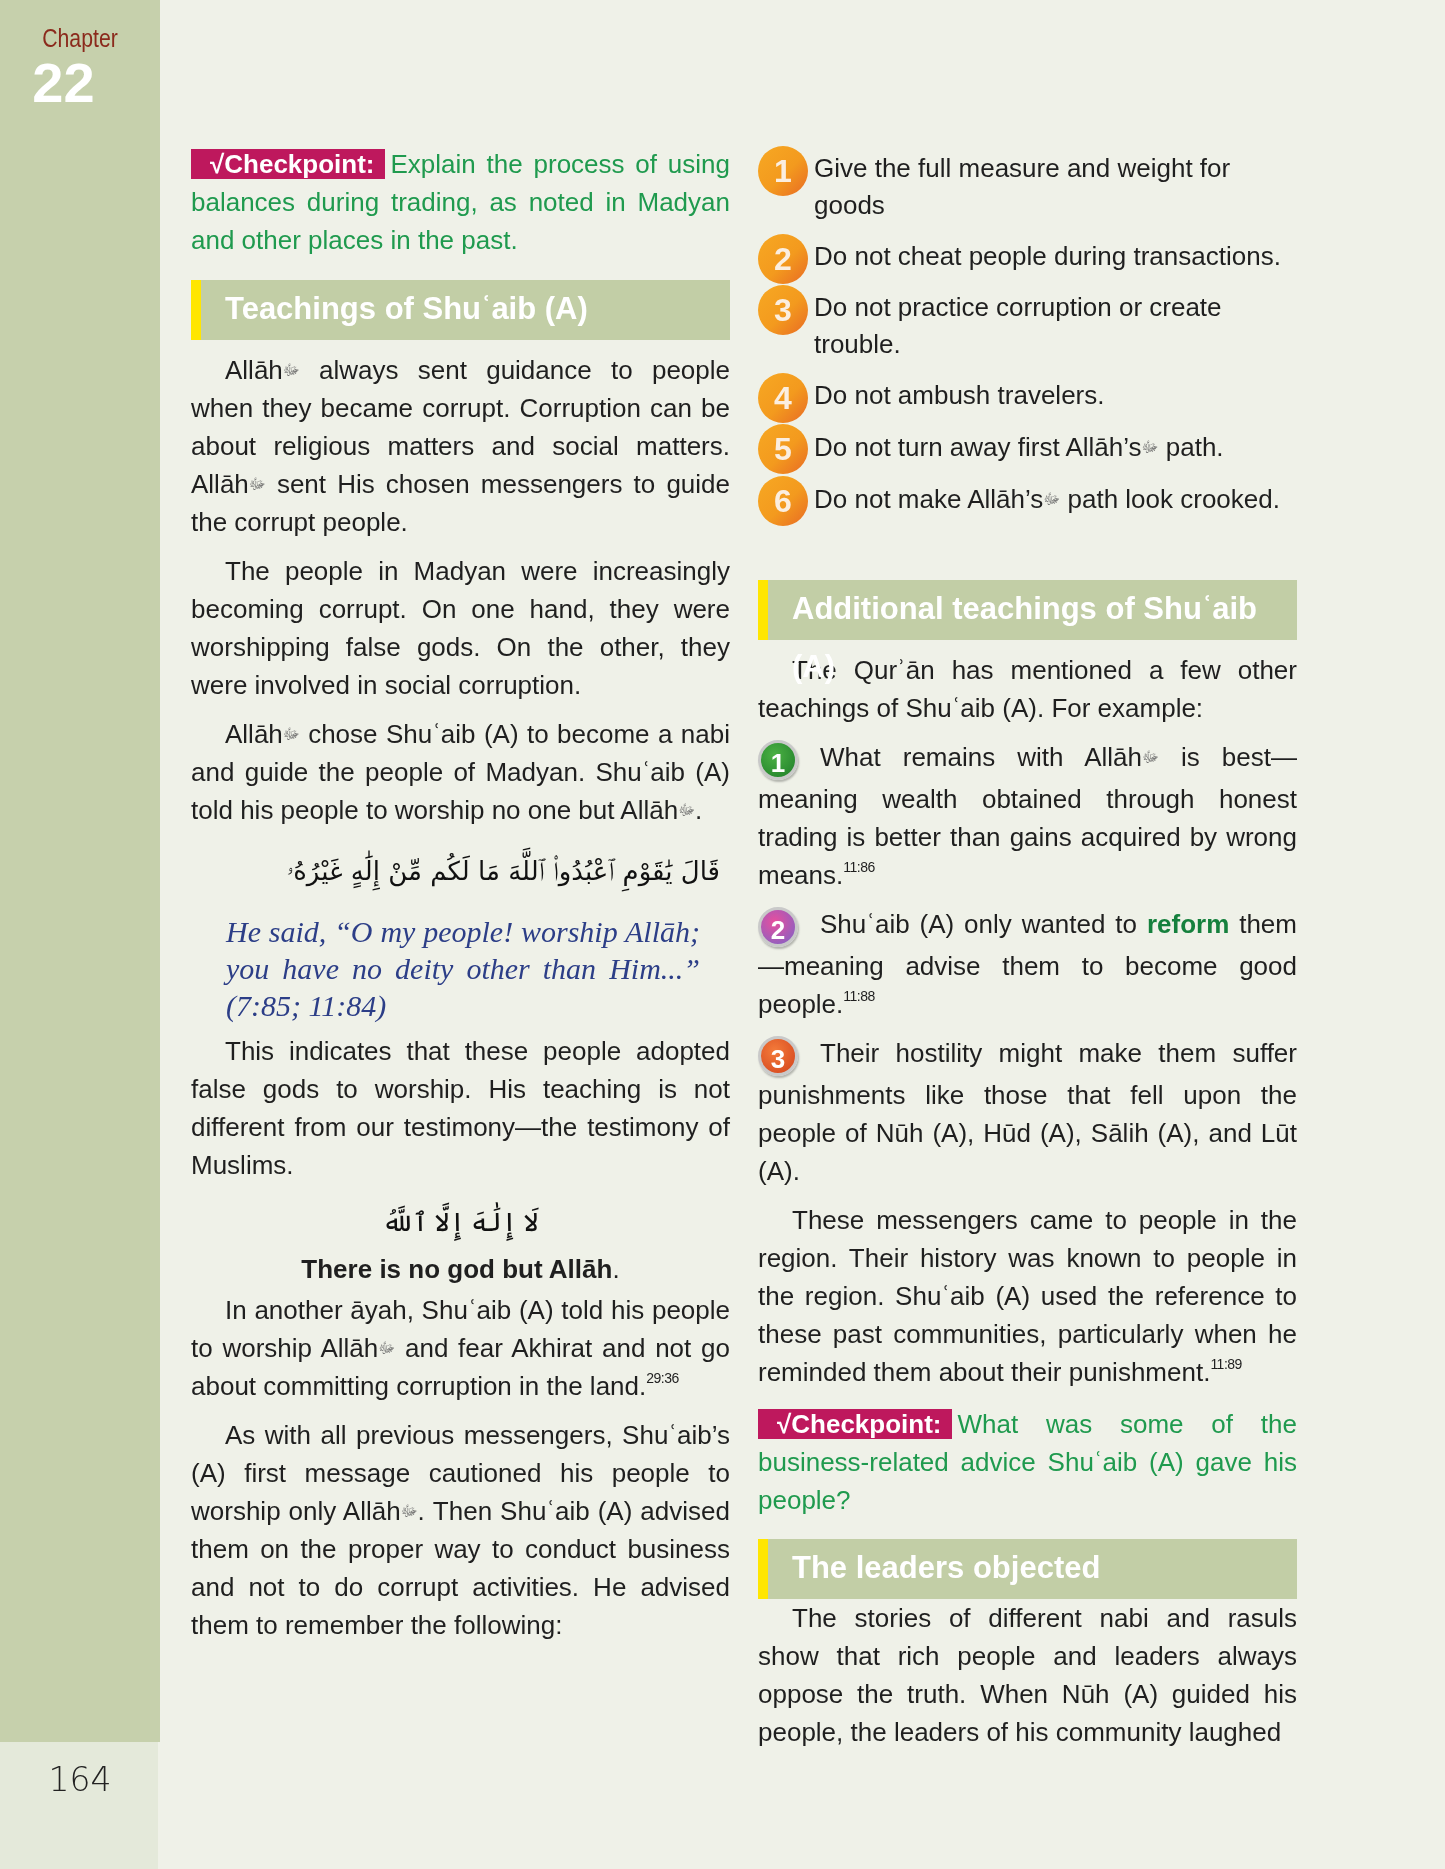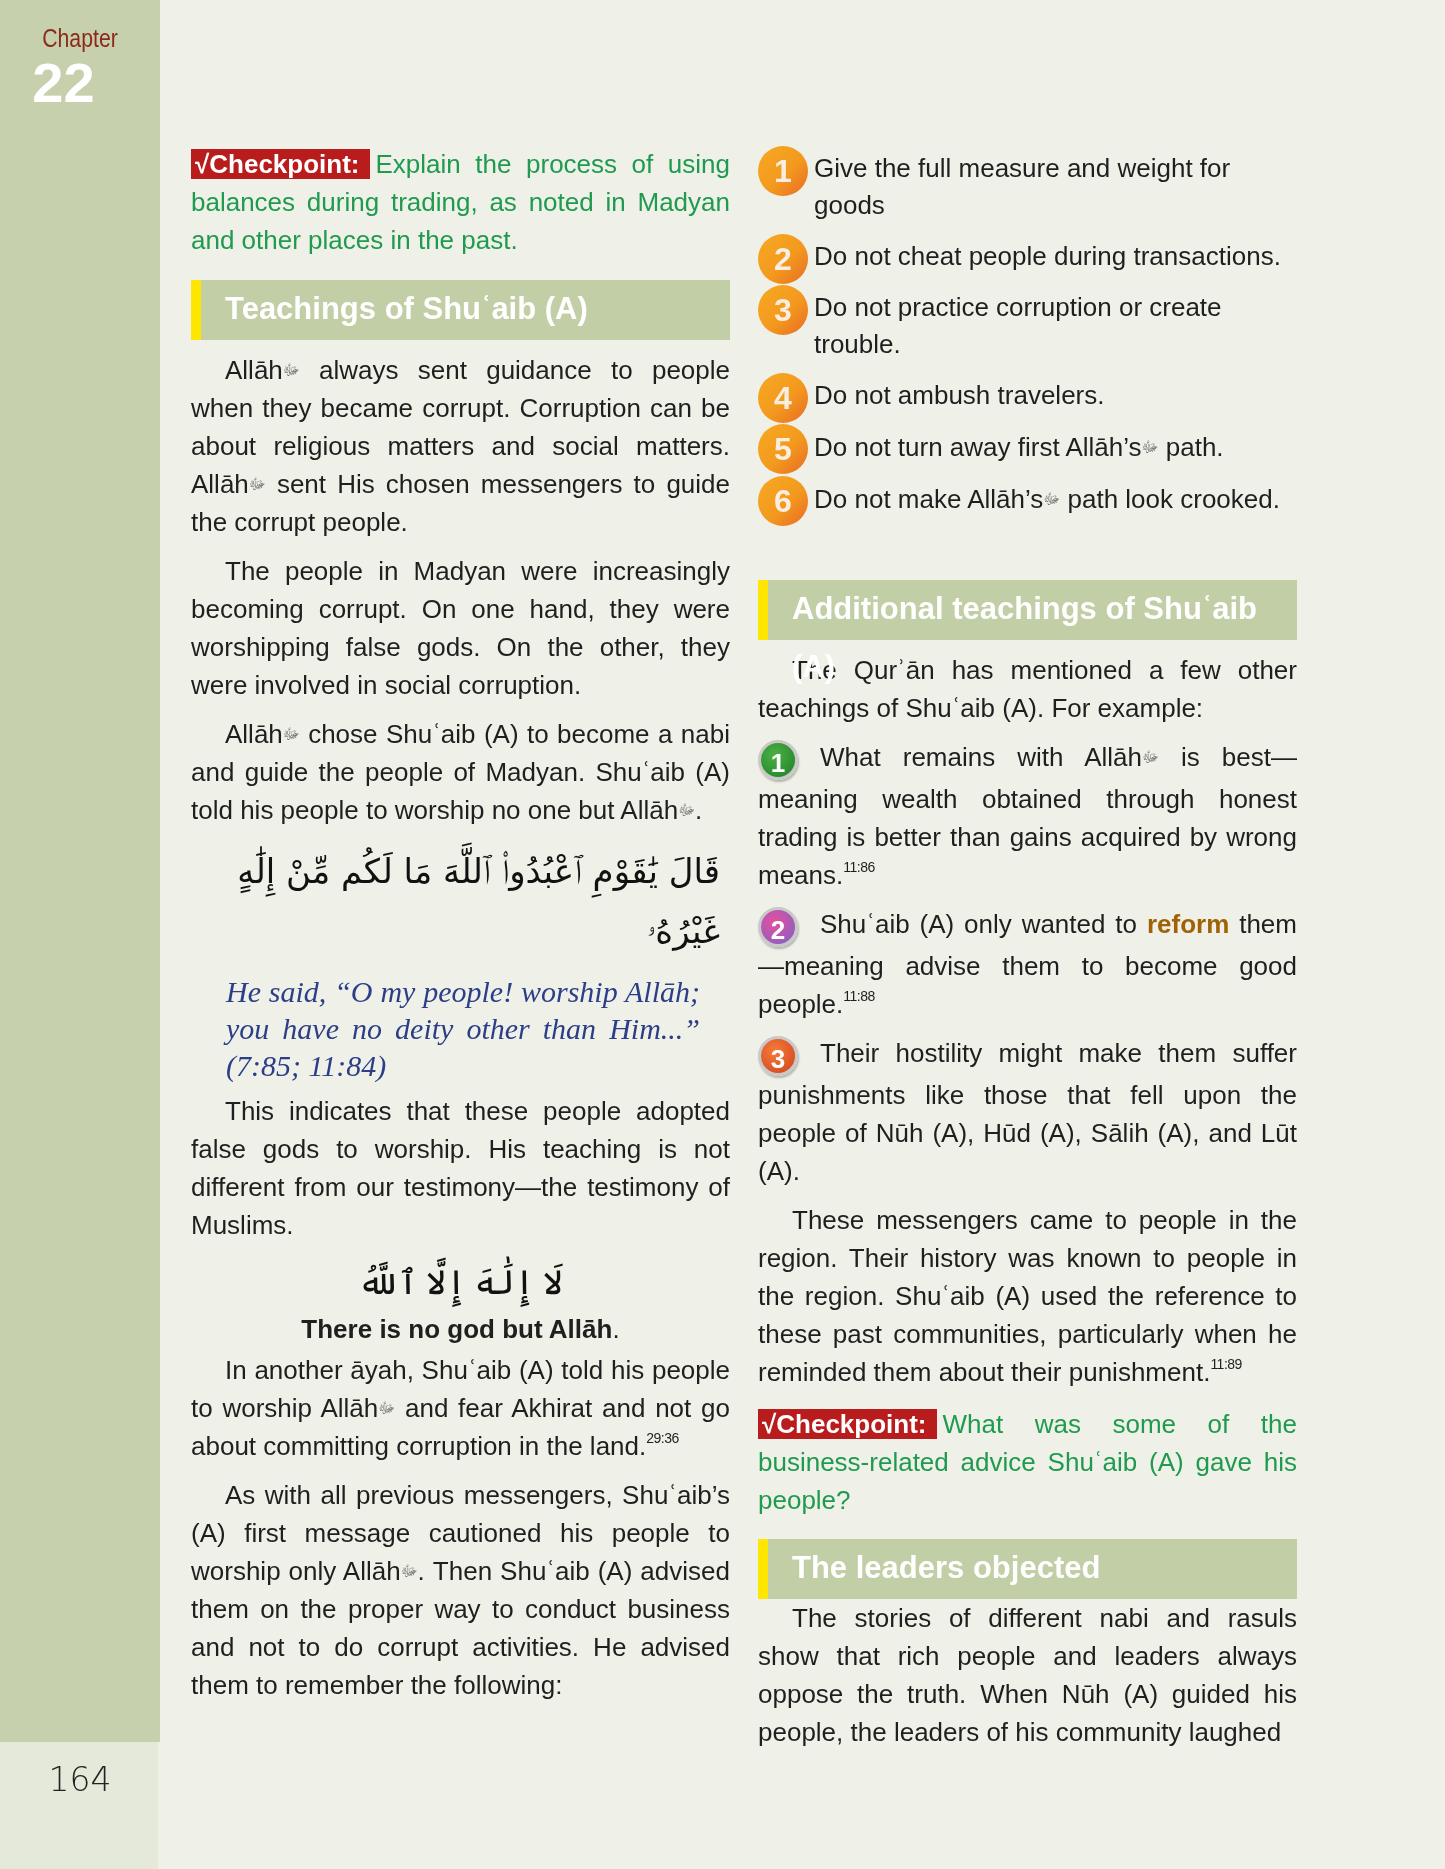--- a/index.html
+++ b/index.html
@@ -33,33 +33,33 @@
   .col {
     position: absolute; top: 0; font-size: 26px; line-height: 38px;
   }
   .col.left { left: 191px; width: 539px; }
   .col.right { left: 758px; width: 539px; }
   p { margin: 0; text-align: justify; }
   .indent { text-indent: 34px; }
   .para { margin-bottom: 11px; }
   .checkpoint { color: #1f9a4e; text-align: justify; }
   .cp-badge {
-    background: #b91c1c; color: #fff; font-weight: bold; padding: 0 10px 0 4px;
+    background: #be185d; color: #fff; font-weight: bold; padding: 0 10px 0 19px;
     margin-right: 6px;
   }
   .section-head {
     position: relative; height: 60px; background: #c2cea6; color: #ffffff;
     font-size: 31px; font-weight: bold; line-height: 58px; padding-left: 24px;
     border-left: 10px solid #ffe600; box-sizing: border-box;
   }
   .glyph { font-size: 15px; color: #666; vertical-align: 4px; letter-spacing: -1px; }
   sup.ref { font-size: 14px; vertical-align: 12px; line-height: 0; letter-spacing: -0.5px; }
   .arabic {
     direction: rtl; text-align: right; font-family: "DejaVu Sans", sans-serif;
-    font-size: 34px; line-height: 60px; color: #111;
+    font-size: 26px; line-height: 60px; color: #111;
   }
   .arabic.center { text-align: center; }
   .translation {
     font-family: "Liberation Serif", "DejaVu Serif", serif; font-style: italic;
     color: #2c3e87; font-size: 30px; line-height: 37px; padding-left: 35px; padding-right: 30px;
     text-align: justify;
   }
   .testimony { text-align: center; font-weight: bold; font-size: 26px; line-height: 36px; }
   .testimony .dot { font-weight: normal; }
   .orange-list { list-style: none; margin: 0; padding: 0; }
@@ -72,21 +72,21 @@
   }
   .round-badge {
     display: inline-block; width: 40px; height: 40px; border-radius: 50%;
     color: #fff; font-weight: bold; font-size: 26px; line-height: 40px; text-align: center;
     border: 3px solid #c9c9c9; box-sizing: border-box; vertical-align: -6px; margin-right: 22px;
     box-shadow: 1px 2px 2px rgba(0,0,0,0.25);
   }
   .b-green { background: radial-gradient(circle at 40% 35%, #4bb143, #1e7d2a); }
   .b-pink { background: radial-gradient(circle at 40% 35%, #e84f9e, #7a63c8); }
   .b-orange { background: radial-gradient(circle at 40% 35%, #f47b3a, #d2421c); }
-  .red-bold { color: #a16207; font-weight: bold; }
+  .red-bold { color: #15803d; font-weight: bold; }
 </style>
 </head>
 <body>
 
 <div class="sidebar">
   <div class="chapter-label">Chapter</div>
   <div class="chapter-num">22</div>
 </div>
 <div class="sidebar-foot">
 </div>

